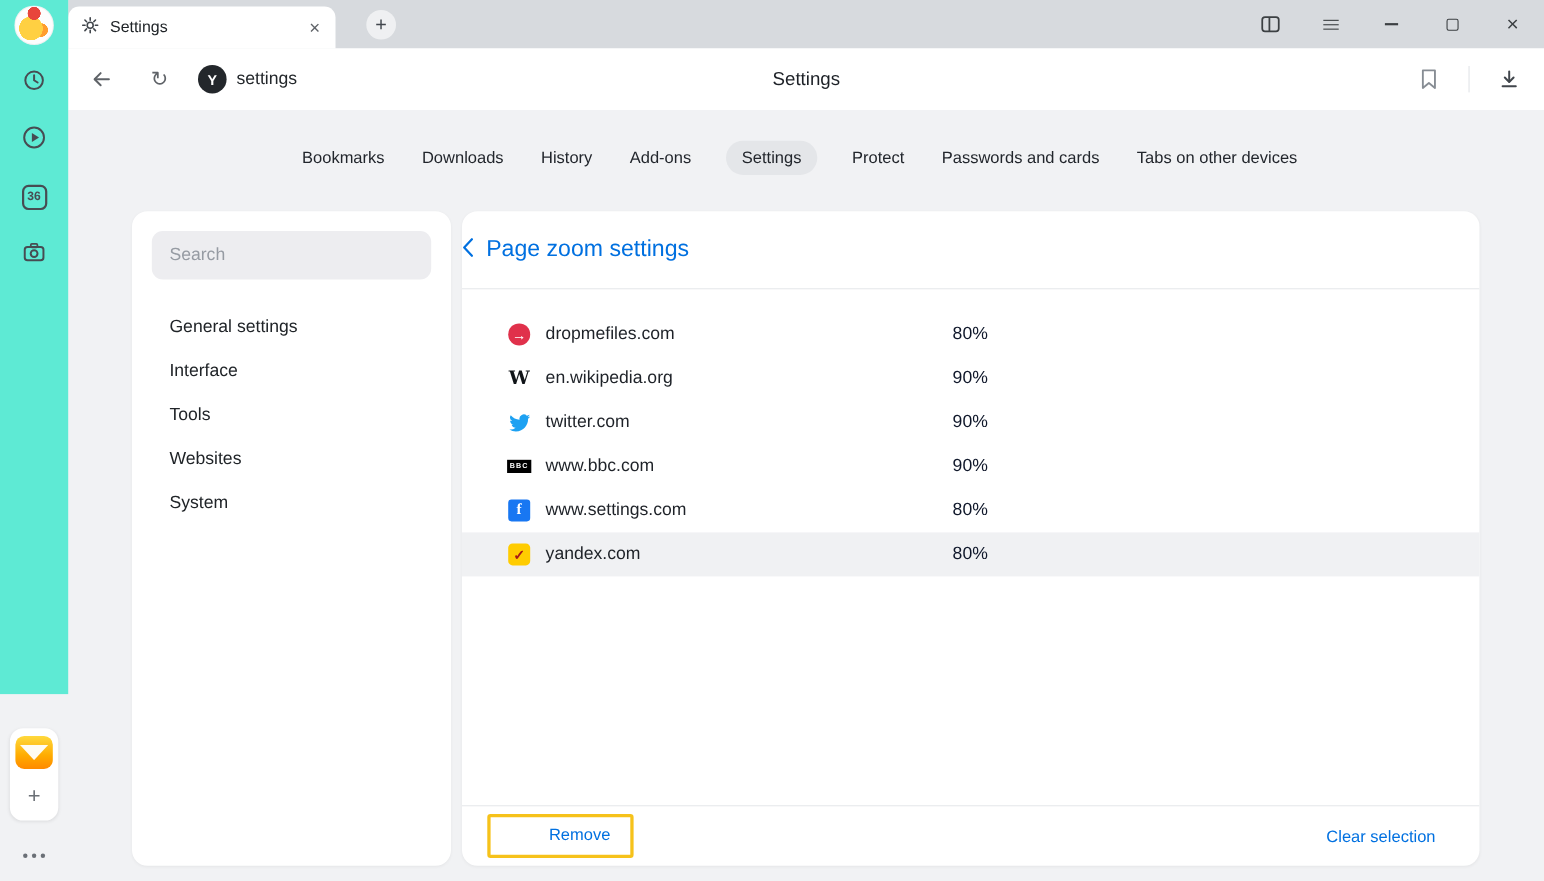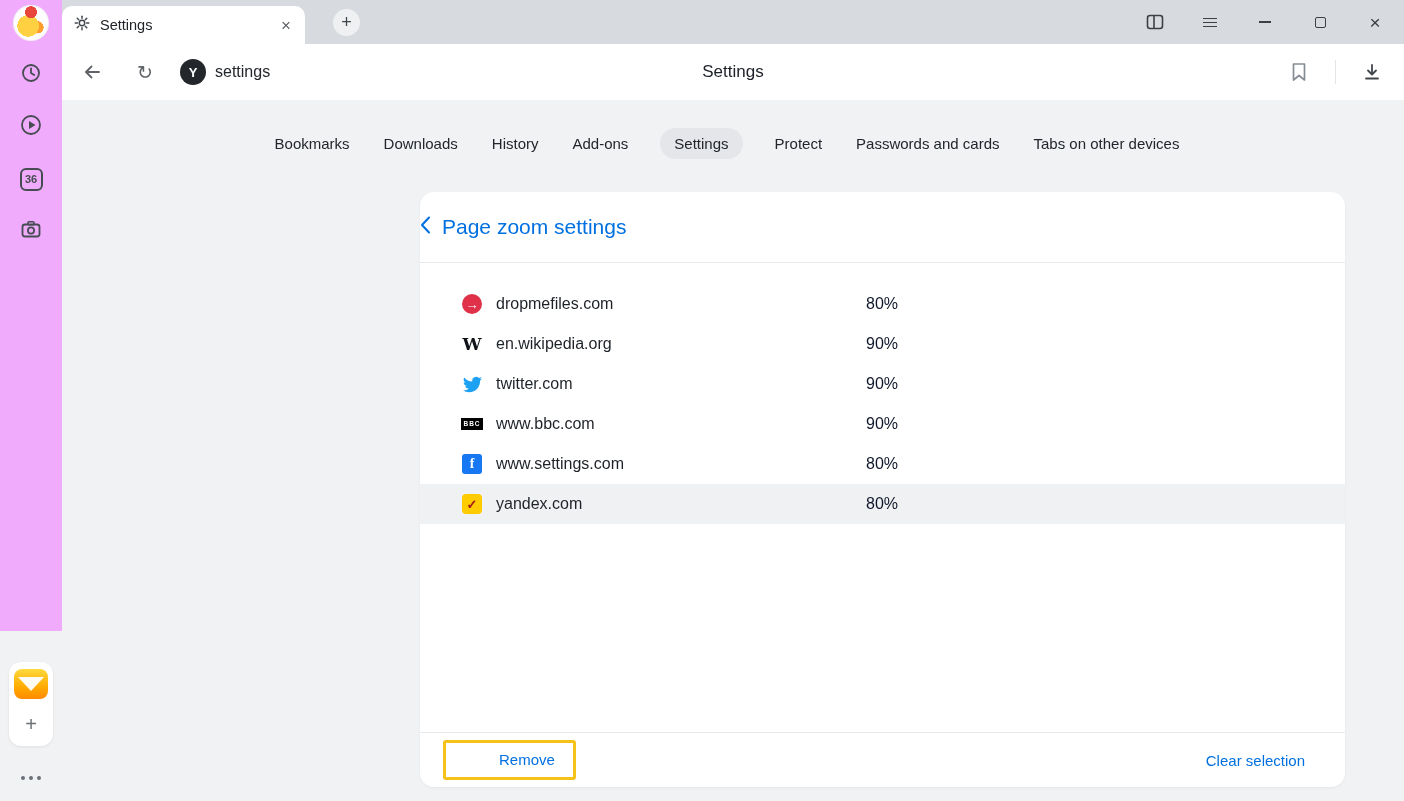--- a/index.html
+++ b/index.html
@@ -5,21 +5,21 @@
   * { margin:0; padding:0; box-sizing:border-box; }
   html,body { width:1404px; height:801px; }
   body {
     position:relative; overflow:hidden;
     background:#f1f2f4;
     font-family:"Liberation Sans", sans-serif;
     color:#1e2228;
   }
 
   
-  .rail { position:absolute; left:0; top:0; width:62px; height:631px; background:#f0abfc; z-index:6;text-align:right; }
+  .rail { position:absolute; left:0; top:0; width:62px; height:631px; background:#5eead4; z-index:6;text-align:right; }
   .rail .avatar { position:absolute; left:13px; top:5px; width:36px; height:36px; border-radius:50%;
     background:
       radial-gradient(circle at 50% 20%, #e8453c 0 17%, rgba(0,0,0,0) 18%),
       radial-gradient(circle at 42% 58%, #ffd042 0 36%, rgba(0,0,0,0) 37%),
       radial-gradient(circle at 68% 62%, #ff9d2e 0 18%, rgba(0,0,0,0) 19%),
       #fdfdfd;
     box-shadow:0 0 0 1px rgba(0,0,0,.05) inset; }
   .rail-slot { position:absolute; left:0; width:62px; height:36px; display:flex; align-items:center; justify-content:center; cursor:pointer; }
   .slot-clock { top:57px; } .slot-play { top:109px; } .slot-tabs { top:161px; } .slot-shot { top:214px; }
   .tab-count-box { width:23px; height:23px; border:2px solid #474c52; border-radius:6px;
@@ -247,20 +247,30 @@
     <span class="nav-tab">Bookmarks</span>
     <span class="nav-tab">Downloads</span>
     <span class="nav-tab">History</span>
     <span class="nav-tab">Add-ons</span>
     <span class="nav-tab active">Settings</span>
     <span class="nav-tab">Protect</span>
     <span class="nav-tab">Passwords and cards</span>
     <span class="nav-tab">Tabs on other devices</span>
   </div>
 
+  <div class="left-card">
+    <input class="search-input" type="text" placeholder="Search" style="">
+    <div class="side-list">
+      <div class="side-item">General settings</div>
+      <div class="side-item">Interface</div>
+      <div class="side-item">Tools</div>
+      <div class="side-item">Websites</div>
+      <div class="side-item">System</div>
+    </div>
+  </div>
 
   <div class="right-card">
     <div class="panel-head">
       <span>
         <svg width="11" height="18" viewBox="0 0 11 18">
             <polyline points="9,1.5 2,9 9,16.5" fill="none" stroke="#0070e0" stroke-width="2" stroke-linecap="round" stroke-linejoin="round"></polyline>
           </svg>
       </span>
       <span class="panel-title">Page zoom settings</span>
     </div>

